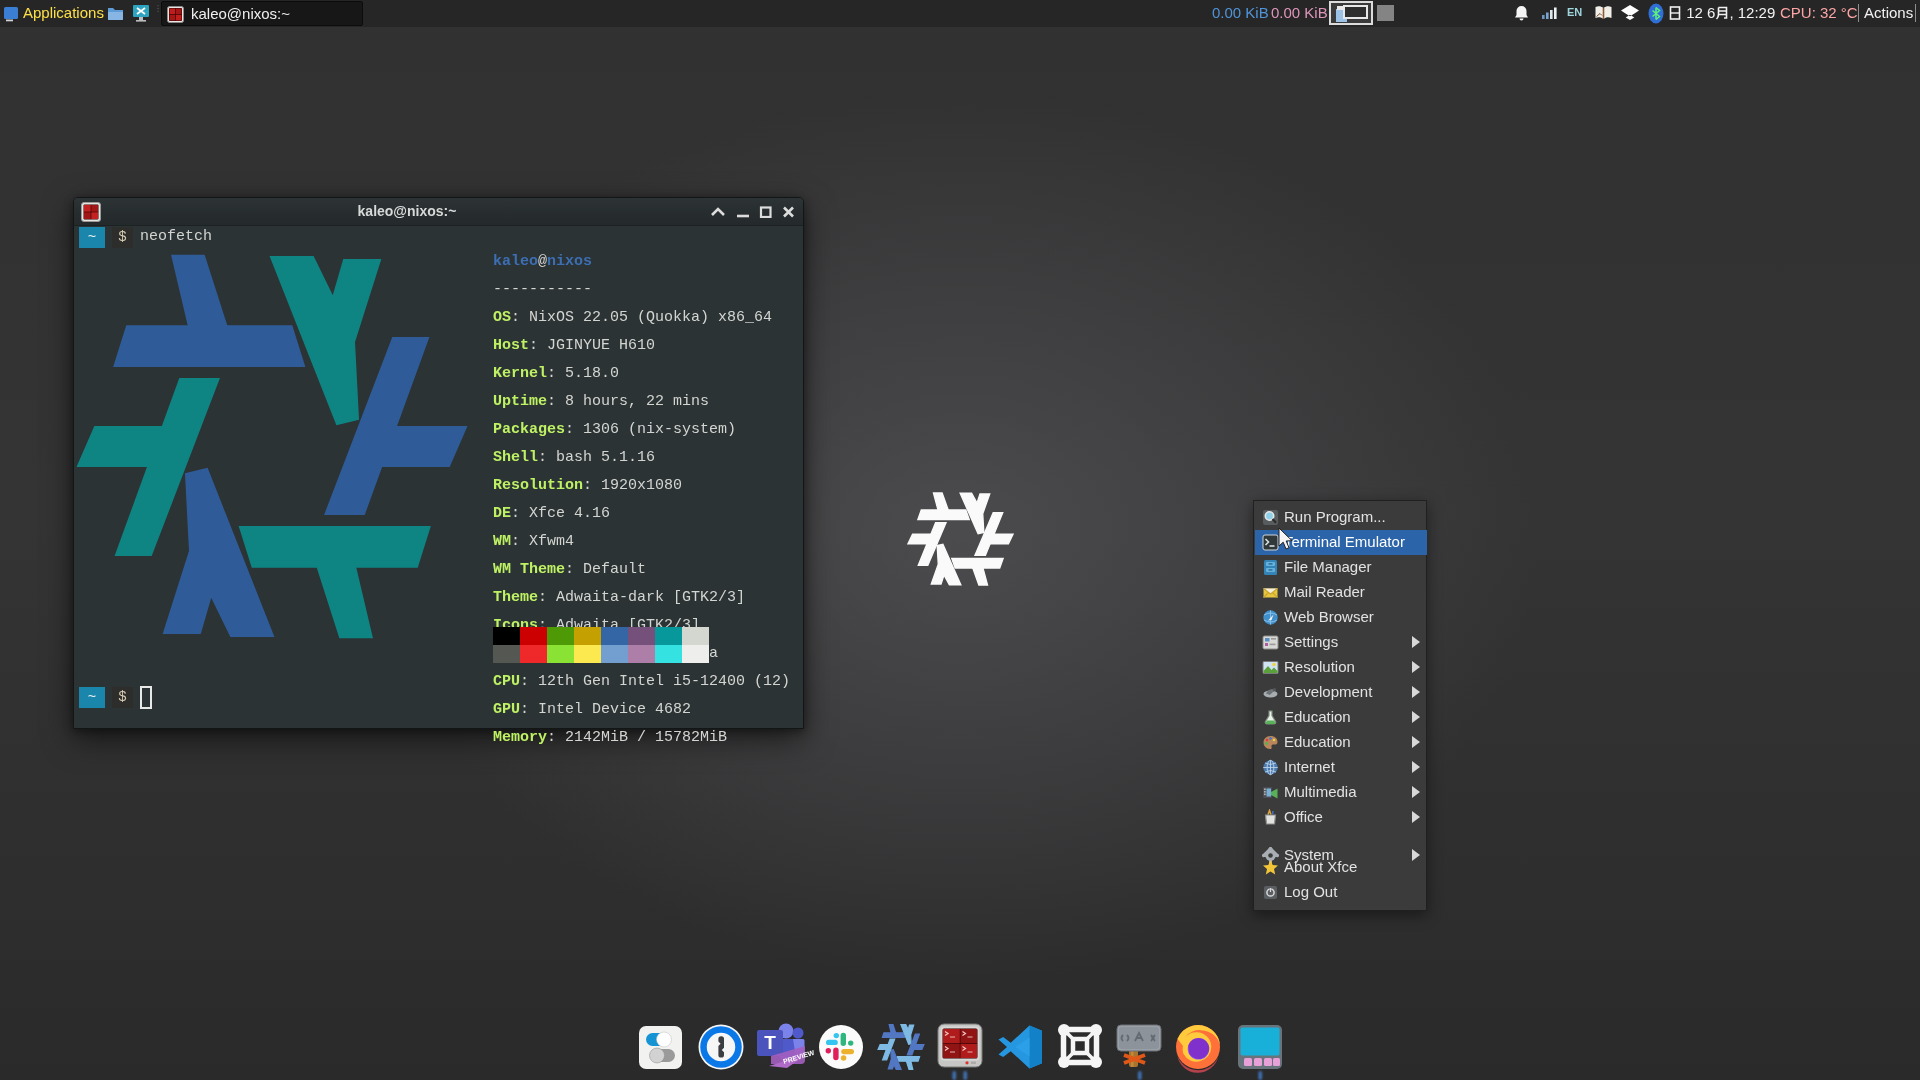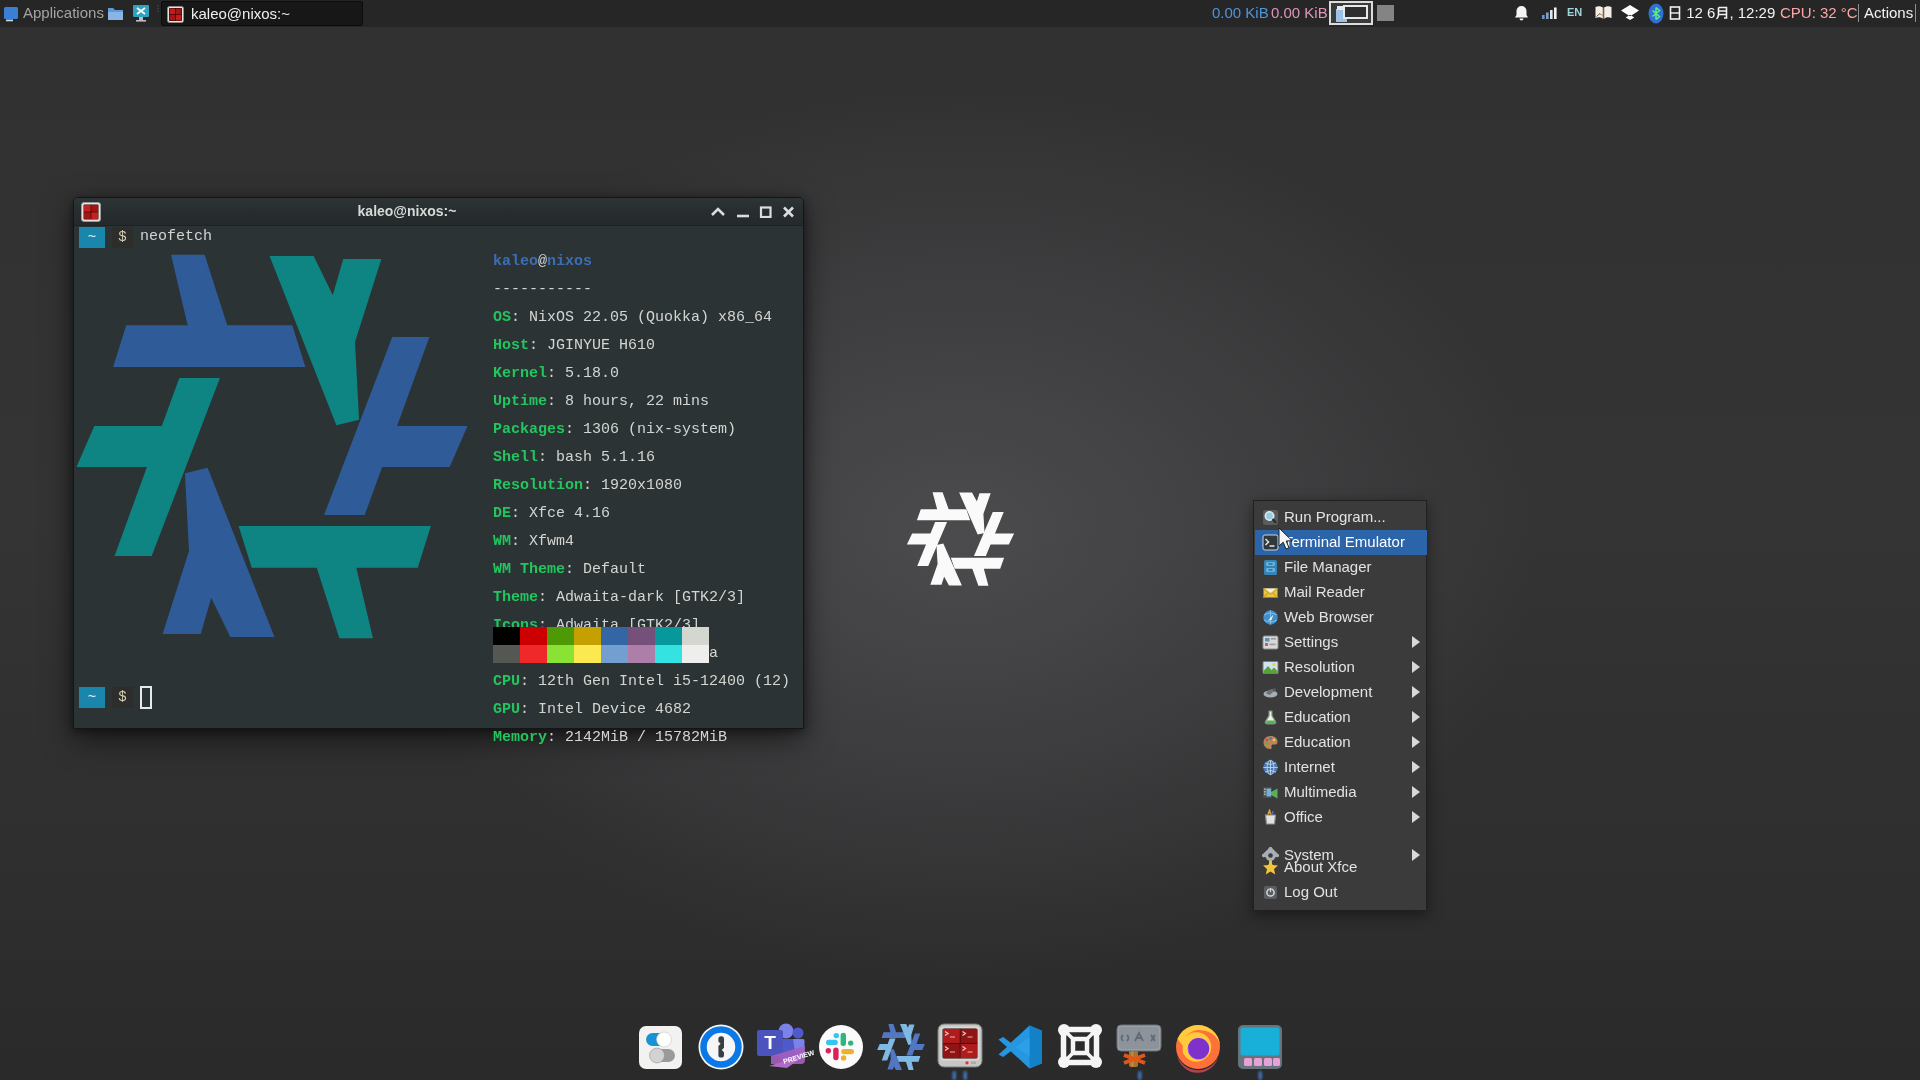--- a/index.html
+++ b/index.html
@@ -44,21 +44,21 @@
   position:absolute; left:1253px; top:500px; width:174px; height:411px;
   background:#3b3b3b; border:1px solid #202020; box-shadow:0 4px 14px rgba(0,0,0,0.45);
   font-size:15px; color:#e2e2e2;
 }
 .mi { position:absolute; left:1px; width:172px; height:25px; }
 .mi .ic { position:absolute; left:7px; top:4px; width:17px; height:17px; }
 .mi .lb { position:absolute; left:29px; top:3px; }
 .mi.sel { background:#2c64a9; color:#fff; }
 .arrow { position:absolute; right:7px; top:6px; width:0; height:0;
   border-left:8px solid #d8d8d8; border-top:6.5px solid transparent; border-bottom:6.5px solid transparent; }
-.lab { color:#22c55e; font-weight:bold; }
+.lab { color:#bef264; font-weight:bold; }
 </style>
 </head>
 <body>
 <div id="desktop"></div>
 <svg class="abs" style="left:0;top:0" width="1920" height="1080" id="mainsvg">
 
   <g fill="#fafafa" stroke="#fafafa" stroke-width="1.4" stroke-linejoin="miter">
     <polygon points="921.3,510.0 965.8,510.0 969.2,519.6 917.9,519.6"></polygon>
     <polygon points="933.5,492.9 942.1,492.9 948.5,510.9 938.3,510.9"></polygon>
     <polygon points="960.2,493.2 971.6,493.2 977.0,503.1 980.0,493.9 989.7,493.9 982.7,513.8 983.8,532.4 978.1,533.6"></polygon>
@@ -192,21 +192,21 @@
       <filter id="glow" x="-150%" y="-150%" width="400%" height="400%">
         <feGaussianBlur stdDeviation="1.1"></feGaussianBlur>
       </filter>
     </defs>
 </svg>
 <div id="panel">
   <svg class="abs" style="left:4px;top:6px" width="16" height="16" viewBox="0 0 16 16">
     <rect x="0" y="1" width="14" height="12" rx="1.5" fill="#3b7fd4"></rect>
     <rect x="2" y="13.5" width="7" height="1.8" fill="#cfd4da"></rect>
   </svg>
-  <span class="txt" style="left:23px;color:#a3a3a3">Applications</span>
+  <span class="txt" style="left:23px;color:#fde047">Applications</span>
   <svg class="abs" style="left:107px;top:5px" width="17" height="17" viewBox="0 0 17 17">
     <path d="M1 3 h5 l2 2 h8 v9 a1 1 0 0 1 -1 1 H2 a1 1 0 0 1 -1 -1 z" fill="#5e9cd8"></path>
     <path d="M1 7 h15 v7 a1 1 0 0 1 -1 1 H2 a1 1 0 0 1 -1 -1 z" fill="#87b5e4"></path>
   </svg>
   <svg class="abs" style="left:132px;top:4px" width="18" height="19" viewBox="0 0 18 19">
     <rect x="1" y="1" width="16" height="12" rx="1" fill="#2da3c0"></rect>
     <rect x="7" y="13" width="4" height="3" fill="#b9bdc1"></rect>
     <rect x="4" y="16" width="10" height="1.6" fill="#b9bdc1"></rect>
     <path d="M5 4 l8 6 M13 4 l-8 6" stroke="#fff" stroke-width="1.8" fill="none"></path>
   </svg>

